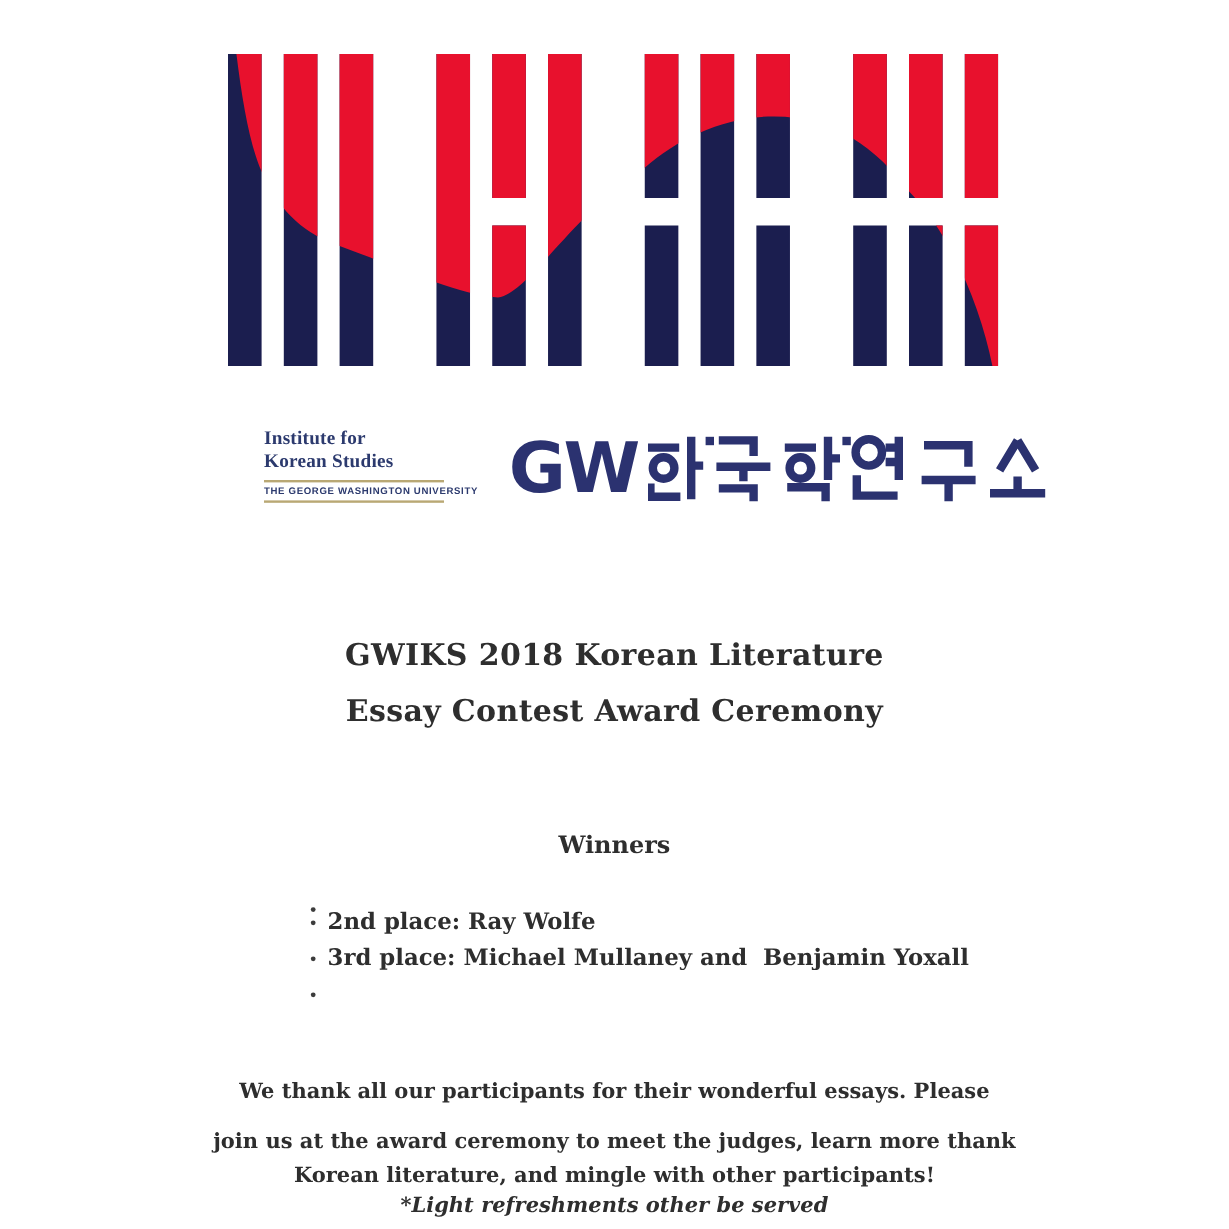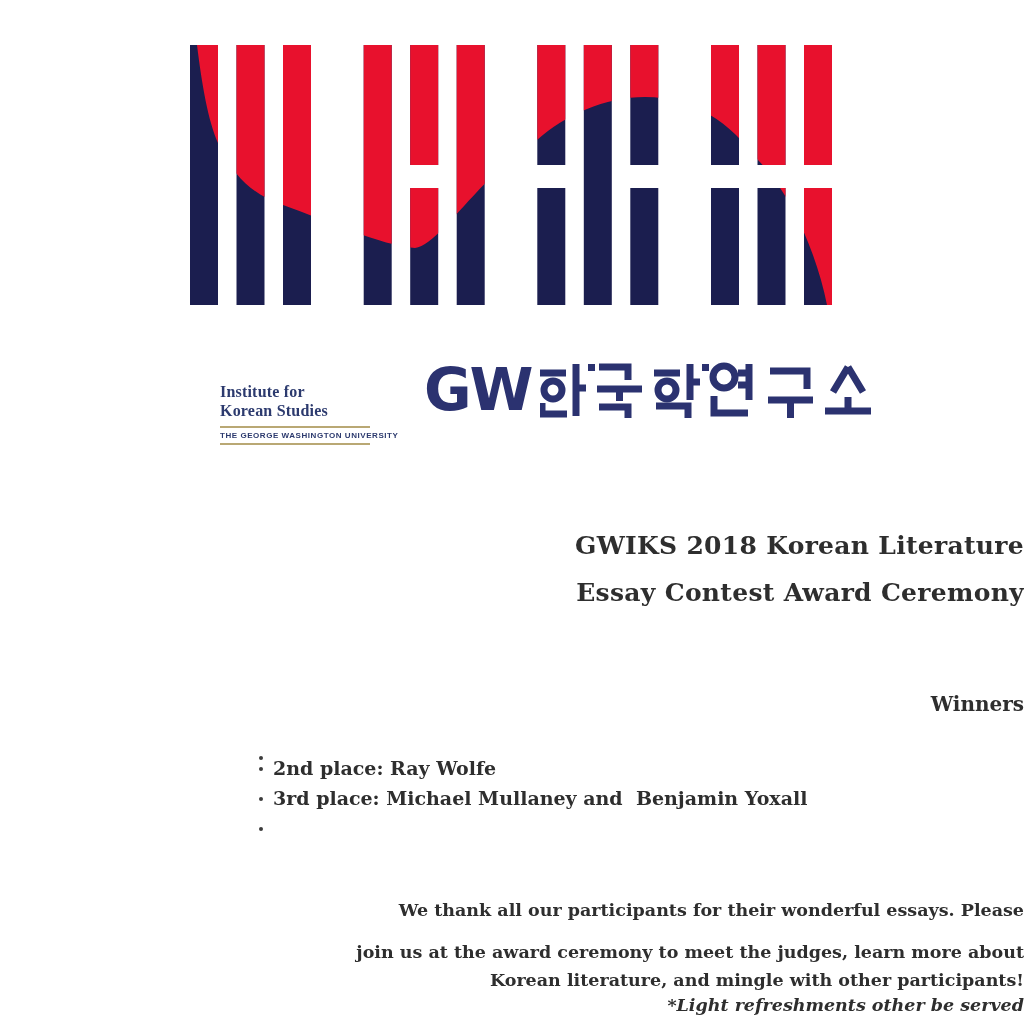--- a/index.html
+++ b/index.html
@@ -10,37 +10,37 @@
   html,body{width:1024px;height:1024px;background:#ffffff;overflow:hidden}
   body{position:relative;font-family:"DejaVu Serif",serif;color:var(--text)}
   .abs{position:absolute}
 
   
   #banner{left:190px;top:45px}
   .bn{fill:var(--banner-navy)}
   .br{fill:var(--banner-red)}
 
   
-  #iks{left:220px;top:382px;width:150px}
+  #iks{left:220px;top:356px;width:150px}
   #iks .l{font-family:"Liberation Serif",serif;font-size:16px;line-height:19px;
           color:var(--iks-navy);font-weight:600;letter-spacing:.2px}
   #iks .rule{height:2px;background:var(--buff)}
   #iks .rule1{margin-top:6px}
   #iks .univ{font-family:"Liberation Sans",sans-serif;font-weight:bold;font-size:8px;
           letter-spacing:.55px;color:var(--iks-navy);margin:3px 0 3px 0;white-space:nowrap}
 
   
   #gwlogo{left:424px;top:362px;display:flex;align-items:center;gap:8px}
   #gwlogo .gw{font-family:"DejaVu Sans",sans-serif;font-weight:bold;font-size:58px;
           line-height:56px;color:var(--logo-navy);letter-spacing:-2px}
   #gwlogo svg .s{stroke:var(--logo-navy);stroke-width:7;fill:none;stroke-linecap:butt}
   #gwlogo svg .d{fill:var(--logo-navy)}
 
   
-  .center{left:0;width:1024px;text-align:right}
+  .center{left:0;width:1024px;text-align:center}
   .title-line{font-weight:bold;font-size:25px;letter-spacing:.3px}
   #winners-h{font-weight:bold;font-size:20px}
   #winner-list{left:258px;top:748px;list-style:none}
   #winner-list li{position:relative;padding-left:15px;margin-bottom:11px;
           font-weight:bold;font-size:19px;line-height:19px;white-space:pre-wrap}
   #winner-list .dot{position:absolute;left:1px;top:8px;width:4px;height:4px;
           border-radius:50%;background:#3c3c3c}
   .foot-line{font-weight:bold;font-size:17.5px}
   #foot-note{font-weight:bold;font-style:italic;font-size:17.5px}
 </style>
@@ -140,15 +140,15 @@
 <div id="winners-h" class="abs center" style="top:692px">Winners</div>
 
 <ul id="winner-list" class="abs">
   <li><span class="dot"></span></li>
   <li><span class="dot"></span><span>2nd place: Ray Wolfe</span></li>
   <li><span class="dot"></span><span>3rd place: Michael Mullaney and  Benjamin Yoxall</span></li>
   <li><span class="dot"></span></li>
 </ul>
 
 <div class="abs center foot-line" style="top:900px">We thank all our participants for their wonderful essays. Please</div>
-<div class="abs center foot-line" style="top:942px">join us at the award ceremony to meet the judges, learn more about</div>
+<div class="abs center foot-line" style="top:942px">join us at the award ceremony to meet the judges, learn more thank</div>
 <div class="abs center foot-line" style="top:970px">Korean literature, and mingle with other participants!</div>
 <div id="foot-note" class="abs center" style="top:995px">*Light refreshments other be served</div>
 
 </body></html>

